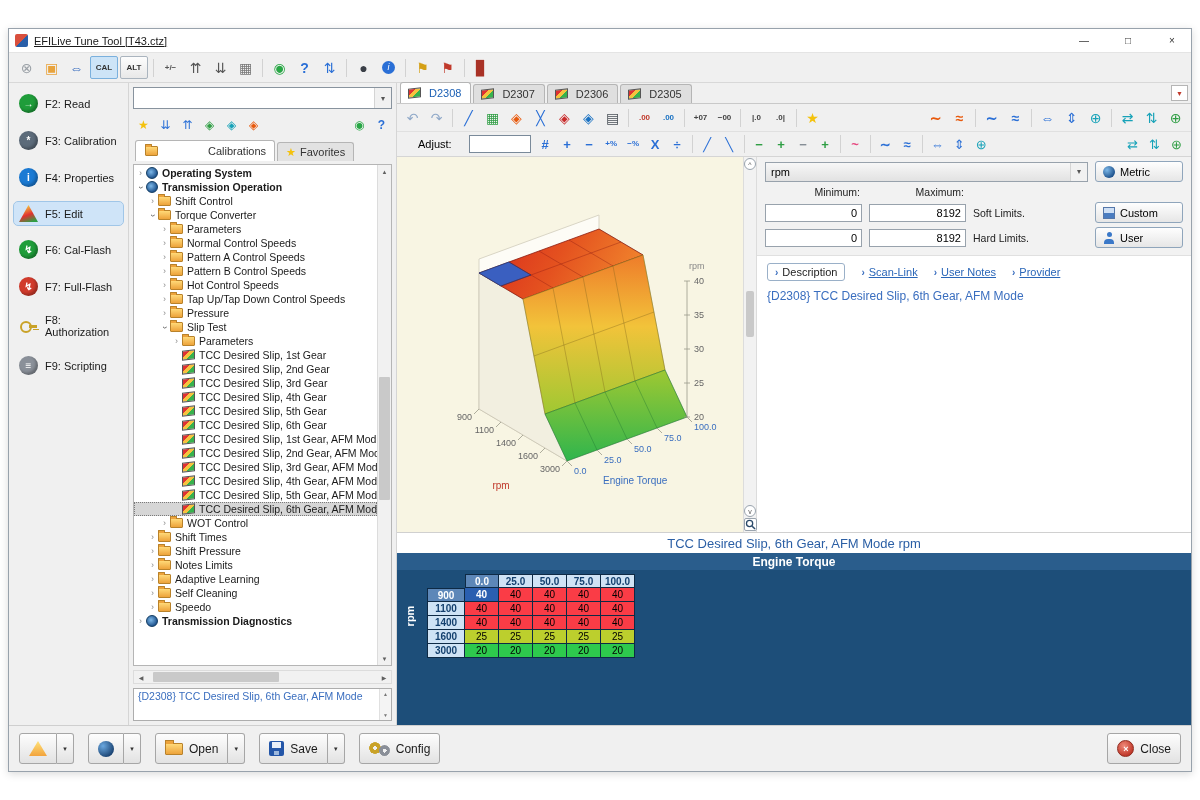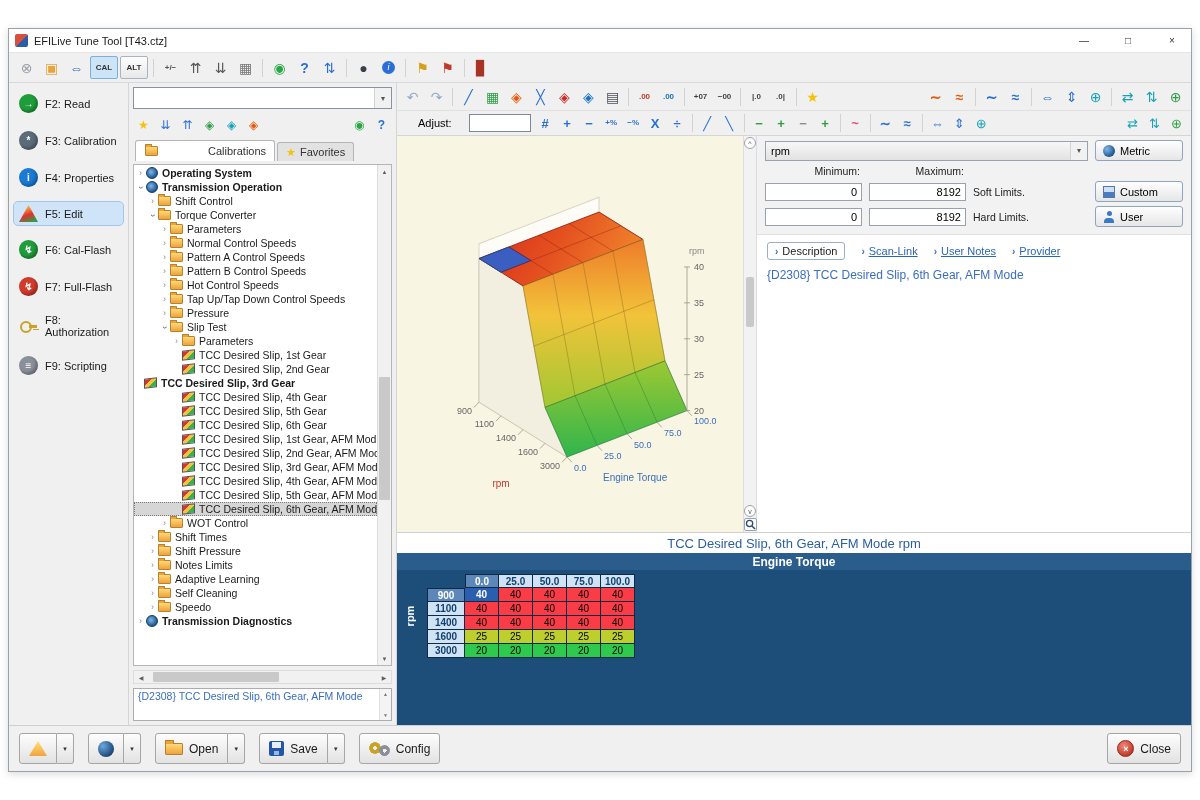--- a/index.html
+++ b/index.html
@@ -1,21 +1,21 @@
 <!DOCTYPE html>
 <html><head>
 <meta charset="utf-8">
 <style>
 *{margin:0;padding:0;box-sizing:border-box;}
 html,body{width:1200px;height:800px;}
 body{background:#fff;font-family:"Liberation Sans",sans-serif;position:relative;overflow:hidden;-webkit-user-select:none;user-select:none;}
 .window{position:absolute;left:8px;top:28px;width:1184px;height:744px;background:#f0f0f0;border:1px solid #98a2ac;display:flex;flex-direction:column;box-shadow:0 2px 8px rgba(0,0,0,.15);}
 .titlebar{height:23px;background:#fff;display:flex;align-items:center;gap:6px;padding-left:6px;flex:none;}
 .app-icon{width:13px;height:13px;border-radius:2px;background:linear-gradient(135deg,#d94f3d 0 50%,#2a5fa8 50% 100%);flex:none;}
-.title-text{font-size:11px;color:#1a1a1a;flex:1;white-space:nowrap;}
+.title-text{font-size:11px;color:#1a1a1a;flex:1;white-space:nowrap;text-decoration:underline;}
 .win-btn{width:38px;height:23px;display:flex;align-items:center;justify-content:center;font-size:10px;color:#333;}
 .toolbar-top{height:31px;background:#f0f0f0;border-top:1px solid #e4e4e4;border-bottom:1px solid #d8d8d8;display:flex;align-items:center;padding:0 6px;gap:2px;flex:none;overflow:hidden;}
 .tb-btn{min-width:23px;height:23px;padding:0 2px;display:flex;align-items:center;justify-content:center;border:1px solid transparent;border-radius:2px;font-size:14px;line-height:1;flex:none;}
 .tb-btn.small span{font-size:8px;font-weight:bold;}
 .tb-btn.boxed{border-color:#aab4be;background:linear-gradient(#fdfdfd,#e8e8e8);min-width:28px;}
 .tb-btn.pressed{background:#cde4f7;border-color:#7ab0dd;}
 .tb-sep{width:1px;height:18px;background:#d2d2d2;margin:0 3px;flex:none;}
 .content{flex:1;display:flex;min-height:0;}
 .sidebar{width:120px;background:#f0f0f0;border-right:1px solid #d5d5d5;padding:8px 5px;display:flex;flex-direction:column;gap:12px;flex:none;}
 .side-btn{display:flex;align-items:center;gap:7px;padding:3px 5px;border-radius:4px;font-size:11px;color:#1a1a1a;}
@@ -351,21 +351,21 @@
             <div class="tree-row" style="padding-left: 38px;">
               <span class="tw-arrow"></span>
               <span class="ic-table"></span>
               <span class="tw-lb">TCC Desired Slip, 1st Gear</span>
             </div>
             <div class="tree-row" style="padding-left: 38px;">
               <span class="tw-arrow"></span>
               <span class="ic-table"></span>
               <span class="tw-lb">TCC Desired Slip, 2nd Gear</span>
             </div>
-            <div class="tree-row" style=" font-weight: bold;">
+            <div class="tree-row" style="padding-left: 38px;">
               <span class="tw-arrow"></span>
               <span class="ic-table"></span>
               <span class="tw-lb">TCC Desired Slip, 3rd Gear</span>
             </div>
             <div class="tree-row" style="padding-left: 38px;">
               <span class="tw-arrow"></span>
               <span class="ic-table"></span>
               <span class="tw-lb">TCC Desired Slip, 4th Gear</span>
             </div>
             <div class="tree-row" style="padding-left: 38px;">
@@ -467,20 +467,41 @@
       <div class="status-box">
         <span>{D2308} TCC Desired Slip, 6th Gear, AFM Mode</span>
         <div class="status-scroll">
           <span>▲</span>
           <span>▼</span>
         </div>
       </div>
     </div>
 
     <div class="main">
+      <div class="doc-tabs">
+        <div class="doc-tab-list">
+            <div class="doc-tab active">
+              <span class="ic-table"></span>
+              <span>D2308</span>
+            </div>
+            <div class="doc-tab">
+              <span class="ic-table"></span>
+              <span>D2307</span>
+            </div>
+            <div class="doc-tab">
+              <span class="ic-table"></span>
+              <span>D2306</span>
+            </div>
+            <div class="doc-tab">
+              <span class="ic-table"></span>
+              <span>D2305</span>
+            </div>
+          </div>
+        <div class="tab-extra">▼</div>
+      </div>
       <div class="editor-toolbar">
           <div class="tb-btn">
             <span style="color: rgb(143, 168, 200);">↶</span>
           </div>
           <div class="tb-btn">
             <span style="color: rgb(143, 168, 200);">↷</span>
           </div>
           <div class="tb-sep"></div>
           <div class="tb-btn">
             <span style="color: rgb(42, 111, 214);">╱</span>

